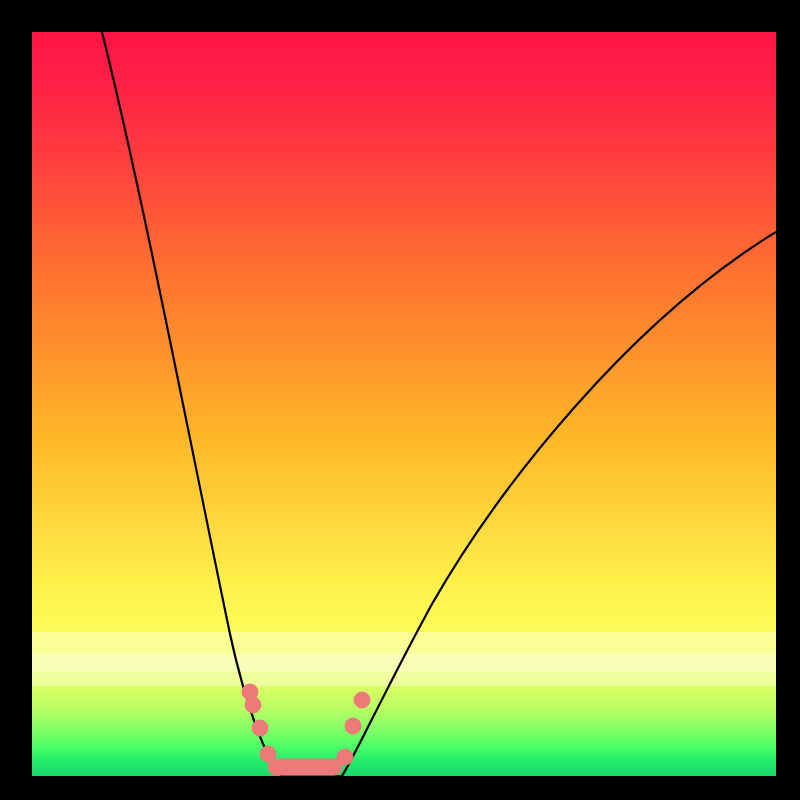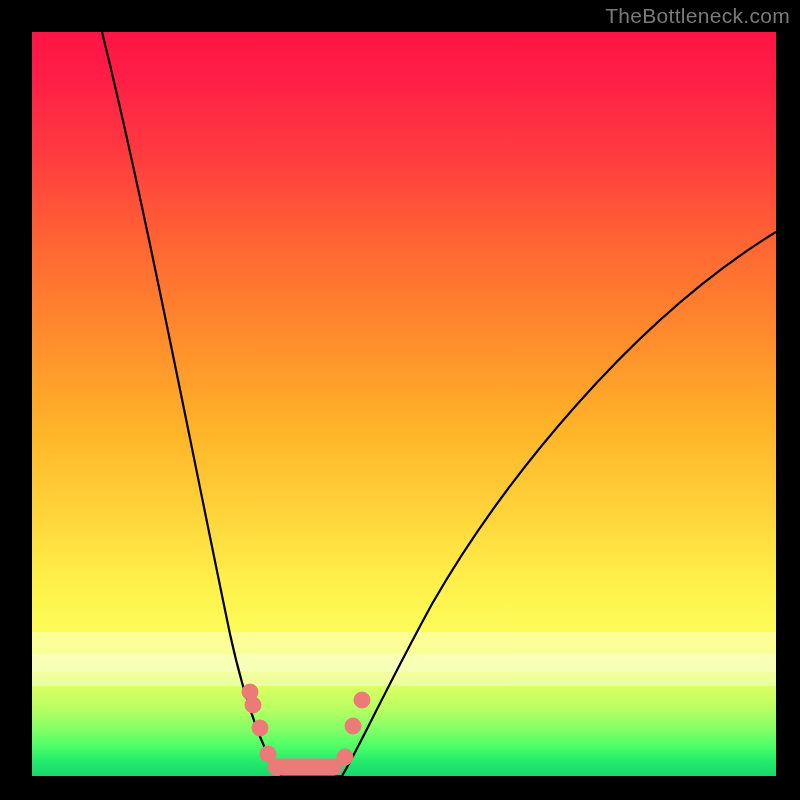--- a/index.html
+++ b/index.html
@@ -66,21 +66,20 @@
     color: #7a7a7a;
     font-size: 21px;
     letter-spacing: 0.3px;
     font-weight: 500;
   }
 </style>
 </head>
 <body>
 
 <div class="stage">
-  <div class="watermark">TheBottleneck.com</div>
 
   <div class="plot">
     <div class="whiteband b1"></div>
     <div class="whiteband b2"></div>
     <div class="whiteband b3"></div>
 
     <svg class="curves" viewBox="0 0 744 744" preserveAspectRatio="none">
 
       <path d="M 70 0
                C 110 160, 160 420, 198 602

